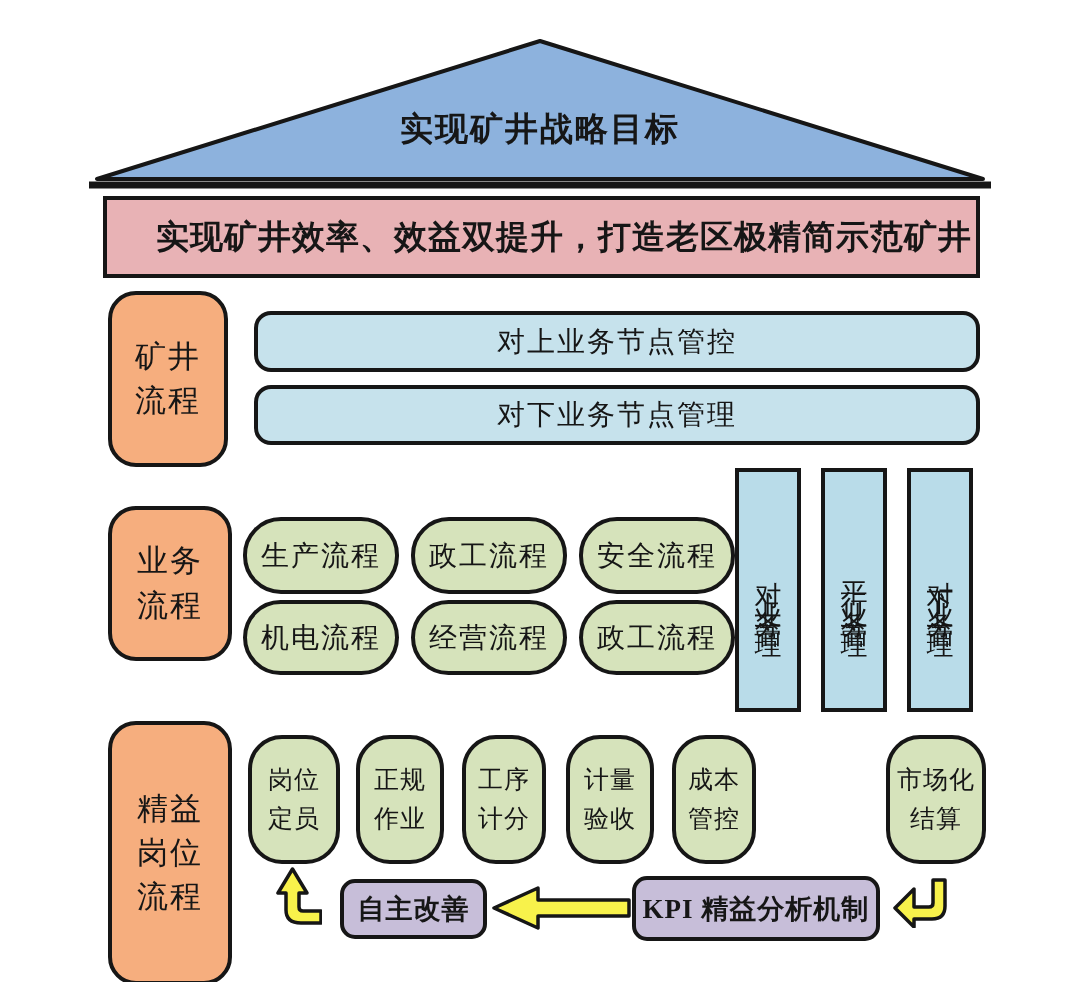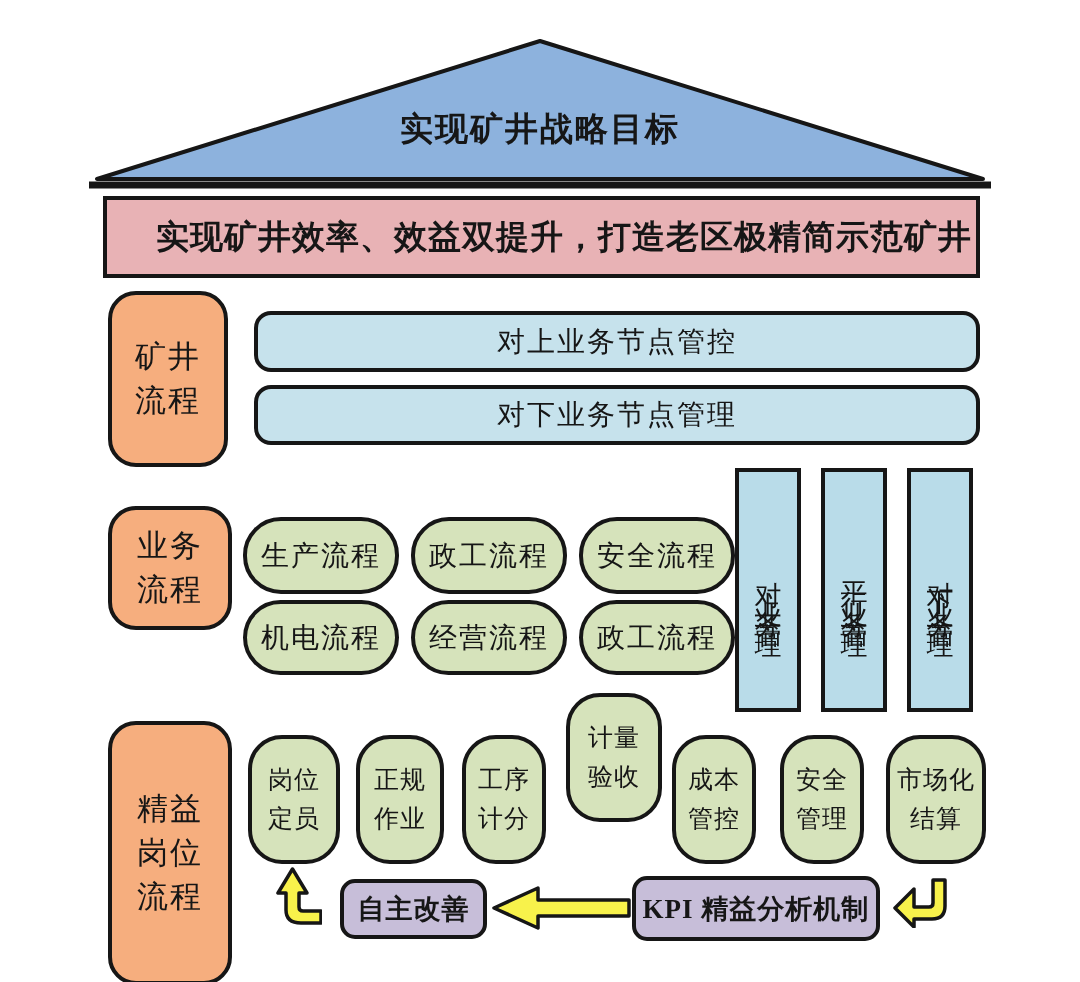--- a/index.html
+++ b/index.html
@@ -60,21 +60,21 @@
   </svg>
   <div class="abs center roof-label" style="left:85px; top:106px; width:910px; height:46px;">实现矿井战略目标</div>
 
   <div class="abs center banner" style="left:103px; top:196px; width:877px; height:82px;">实现矿井效率、效益双提升，打造老区极精简示范矿井</div>
 
   <div class="abs center orange-box pre" style="left:108px; top:291px; width:120px; height:176px;">矿井
 流程</div>
   <div class="abs center blue-bar" style="left:254px; top:311px; width:726px; height:61px;">对上业务节点管控</div>
   <div class="abs center blue-bar" style="left:254px; top:385px; width:726px; height:60px;">对下业务节点管理</div>
 
-  <div class="abs center orange-box pre" style="left:108px; top:506px; width:124px; height:124px;">业务
+  <div class="abs center orange-box pre" style="left:108px; top:506px; width:124px; height:155px;">业务
 流程</div>
 
   <div class="abs center green-box" style="left:243px; top:517px; width:156px; height:77px;">生产流程</div>
   <div class="abs center green-box" style="left:411px; top:517px; width:156px; height:77px;">政工流程</div>
   <div class="abs center green-box" style="left:579px; top:517px; width:156px; height:77px;">安全流程</div>
   <div class="abs center green-box" style="left:243px; top:600px; width:156px; height:75px;">机电流程</div>
   <div class="abs center green-box" style="left:411px; top:600px; width:156px; height:75px;">经营流程</div>
   <div class="abs center green-box" style="left:579px; top:600px; width:156px; height:75px;">政工流程</div>
 
   <div class="abs center v-col" style="left:735px; top:468px; width:66px; height:244px;">对上业务管理</div>
@@ -84,26 +84,24 @@
   <div class="abs center orange-box pre" style="left:108px; top:721px; width:124px; height:264px;">精益
 岗位
 流程</div>
 
   <div class="abs center barrel pre" style="left:248px; top:735px; width:92px; height:129px;">岗位
 定员</div>
   <div class="abs center barrel pre" style="left:356px; top:735px; width:88px; height:129px;">正规
 作业</div>
   <div class="abs center barrel pre" style="left:462px; top:735px; width:84px; height:129px;">工序
 计分</div>
-  <div class="abs center barrel pre" style="left:566px; top:693px; width:96px; height:129px;">计量
+  <div class="abs center barrel pre" style="left:566px; top:735px; width:88px; height:129px;">计量
 验收</div>
   <div class="abs center barrel pre" style="left:672px; top:735px; width:84px; height:129px;">成本
 管控</div>
-  <div class="abs center barrel pre" style="left:780px; top:735px; width:84px; height:129px;">安全
-管理</div>
   <div class="abs center barrel pre" style="left:886px; top:735px; width:100px; height:129px;">市场化
 结算</div>
 
   <svg class="abs" style="left:276px; top:866px;" width="46" height="62" viewBox="0 0 46 62">
     <path d="M45,45 L27,45 Q23,45 23,41 L23,27 L31,27 L16.5,3 L2,27 L10,27 L10,44 Q10,57 25,57 L45,57 Z" fill="var(--yellow)" stroke="var(--ink)" stroke-width="3.5" stroke-linejoin="round"></path>
   </svg>
 
   <div class="abs center purple-box" style="left:340px; top:879px; width:147px; height:60px;">自主改善</div>
 
   <svg class="abs" style="left:490px; top:884px;" width="142" height="48" viewBox="0 0 142 48">

